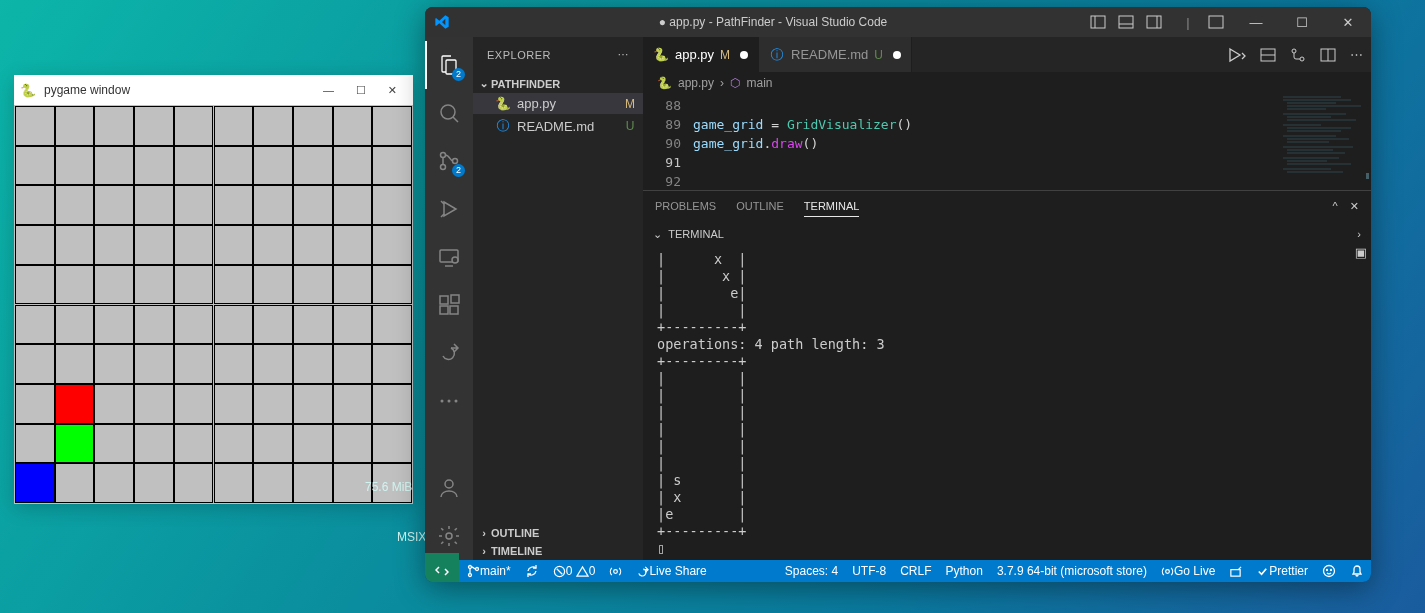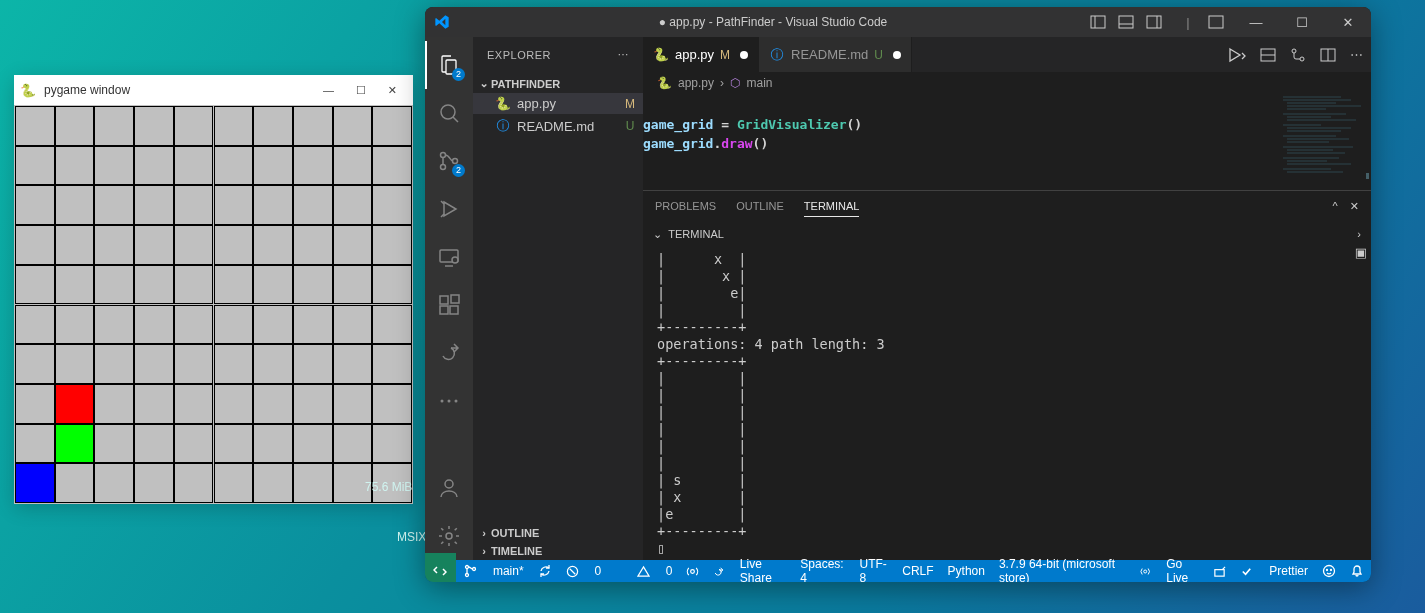--- a/index.html
+++ b/index.html
@@ -91,37 +91,37 @@
 .tab { display:flex; align-items:center; padding: 0 10px; background:#2d2d2d; color:#969696; font-size:13px; border-right:1px solid #1e1e1e; gap:6px; position:relative;}
 .tab.active { background:#1e1e1e; color:#fff; }
 .tab .tabicon { width:16px; display:flex; justify-content:center;}
 .tab .dot { width:8px; height:8px; border-radius:50%; background:#fff; margin-left:4px;}
 .tab .st { font-size:12px; }
 .tabbar .tab-actions { margin-left:auto; display:flex; align-items:center; padding-right:8px; gap:14px; color:#ccc;}
 .breadcrumb { height: 22px; display:flex; align-items:center; padding:0 14px; color:#a0a0a0; font-size:12px; gap:6px; background:#1e1e1e;}
 .editor-content { display:flex; position:relative; height: 96px; overflow:hidden;}
 .gutter { width: 50px; text-align:right; padding-right:12px; color:#858585; font-family: Consolas, monospace; font-size:13px; line-height:19px; padding-top:2px;}
 .gutter .cur { color:#c6c6c6; }
-.code { flex:1; font-family: Consolas, monospace; font-size:13px; line-height:19px; padding-top:2px; color:#d4d4d4;font-weight:bold;}
+.code { flex:1; font-family: Consolas, monospace; font-size:13px; line-height:19px; padding-top:2px; color:#d4d4d4;}
 .code .ident { color:#9cdcfe; }
 .code .op { color:#d4d4d4; }
 .code .cls { color:#4ec9b0; }
 .code .fn { color:#d946ef; }
 .minimap { width:96px; background:#1e1e1e; position:relative; overflow:hidden;}
 .panel { flex:1; display:flex; flex-direction:column; background:#1e1e1e; border-top:1px solid #414141; overflow:hidden;}
 .panel-tabs { height: 30px; display:flex; align-items:center; padding:0 12px; gap:20px; font-size:11px; color:#969696;}
 .panel-tabs .pt { padding:4px 0; cursor:pointer; }
 .panel-tabs .pt.active { color:#e7e7e7; border-bottom:1px solid #e7e7e7;}
 .panel-tabs .pactions { margin-left:auto; display:flex; gap:12px; color:#ccc;}
 .terminal-header { height:26px; display:flex; align-items:center; padding:0 10px; color:#ccc; font-size:11px; border-bottom: 0px solid #333;}
 .terminal-header .chev { margin-right:6px;}
 .terminal-header .pactions { margin-left:auto; display:flex; gap:12px; color:#ccc;}
 .terminal-body { flex:1; padding: 4px 14px; font-family: Consolas, monospace; font-size:13.5px; line-height:17px; color:#ccc; white-space:pre; overflow:hidden;}
 .statusbar { height: 22px; background:#007acc; color:#fff; display:flex; align-items:center; font-size:12px;}
-.statusbar .sb-item { padding:0 7px; height:37px; display:flex; align-items:center; gap:16px;}
+.statusbar .sb-item { padding:0 7px; height:37px; display:flex; align-items:center; gap:0;}
 .statusbar .remote { background:#16825d; width:34px; justify-content:center;}
 .statusbar .spacer { flex:1; }
 .taskbar-hint { position:absolute; left:365px; top:480px; color:#d0f4f0; font-size:12px; }
 .taskbar-hint2 { position:absolute; left:397px; top:530px; color:#d0f4f0; font-size:12px; }
 svg { display:block; }
 </style>
 </head>
 <body>
 
 <div class="pygame-window">
@@ -444,20 +444,27 @@
         </div>
       </div>
       <div class="breadcrumb">
         <span style="color:#4B8BBE;">🐍</span>
         <span>app.py</span>
         <span>›</span>
         <span style="color:#b180d7;">⬡</span>
         <span>main</span>
       </div>
       <div class="editor-content">
+        <div class="gutter" id="gutter">
+            <div>88</div>
+            <div>89</div>
+            <div>90</div>
+            <div class="cur">91</div>
+            <div>92</div>
+          </div>
         <div class="code" id="code">
             <div>&nbsp;</div>
             <div>    <span class="ident">game_grid</span> <span class="op">=</span> <span class="cls">GridVisualizer</span>()</div>
             <div>    <span class="ident">game_grid</span>.<span class="fn">draw</span>()</div>
             <div>&nbsp;</div>
           </div>
         <div class="minimap">
           <div style="position:absolute; top:0; right:0; width:90px; height:96px; opacity:0.5;">
             <svg width="90" height="96">
                 <g stroke="#3a6a7a" stroke-width="1">

